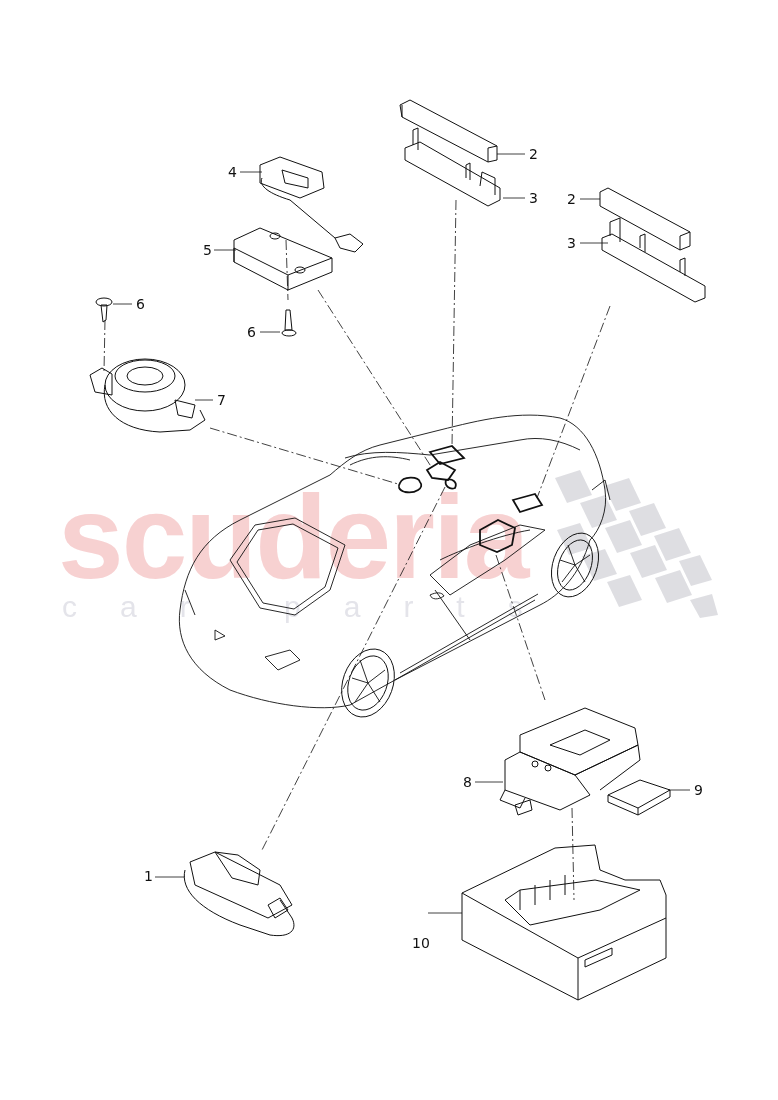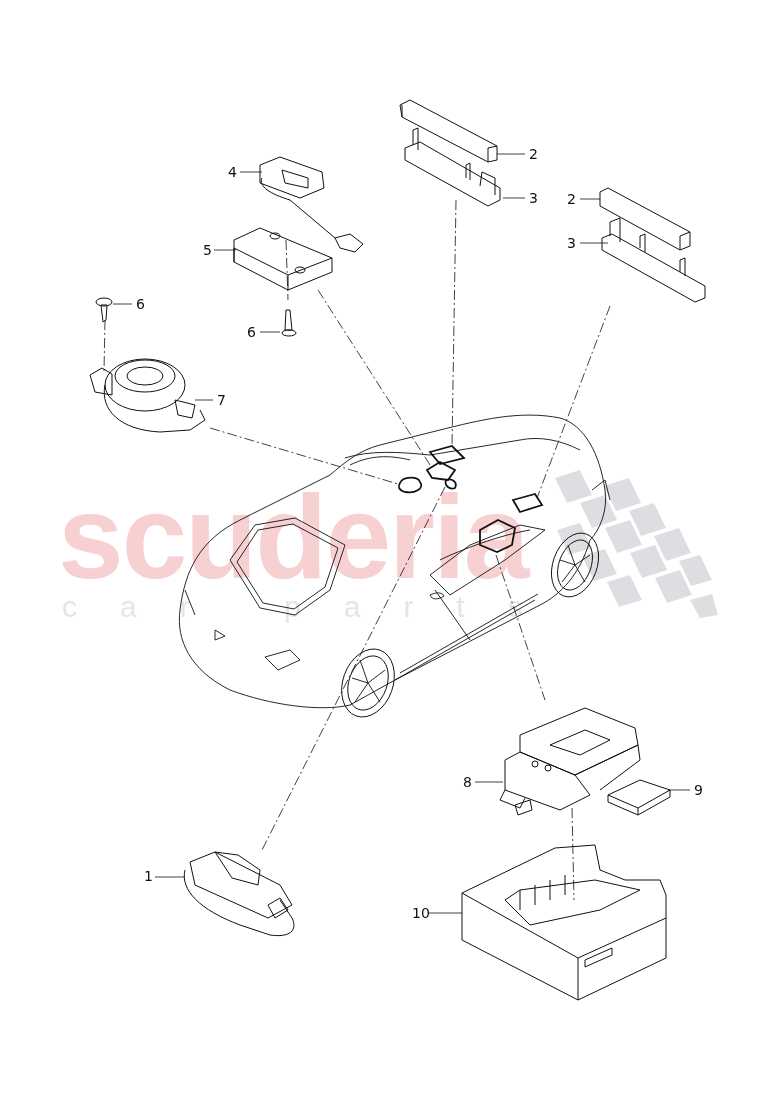--- a/index.html
+++ b/index.html
@@ -190,14 +190,14 @@
   <div class="callout" style="left:529px;top:191px">3</div>
   <div class="callout" style="left:567px;top:192px">2</div>
   <div class="callout" style="left:567px;top:236px">3</div>
   <div class="callout" style="left:228px;top:165px">4</div>
   <div class="callout" style="left:203px;top:243px">5</div>
   <div class="callout" style="left:136px;top:297px">6</div>
   <div class="callout" style="left:247px;top:325px">6</div>
   <div class="callout" style="left:217px;top:393px">7</div>
   <div class="callout" style="left:463px;top:775px">8</div>
   <div class="callout" style="left:694px;top:783px">9</div>
-  <div class="callout" style="left:412px;top:906px">10</div>
+  <div class="callout" style="left:412px;top:936px">10</div>
 </div>
 
 </body></html>

